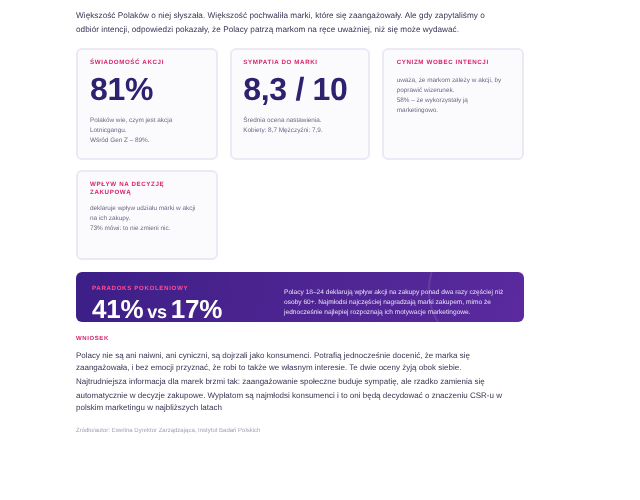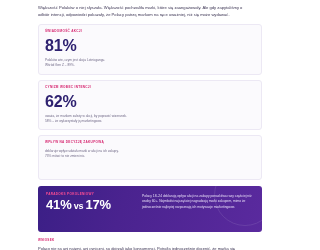--- a/index.html
+++ b/index.html
@@ -22,21 +22,21 @@
     line-height:1.62;
     color:#3a3352;
     letter-spacing:0.005em;
     text-align:left;
     margin:2px 0 6px 0;
     padding-right:12px;
   }
   
   .grid{
     display:grid;
-    grid-template-columns:1fr;
+    grid-template-columns:1fr 1fr 1fr;
     gap:5px 6px;
   }
   .card{
     background:#fbfafd;
     border:0.5px solid #ece8f4;
     border-radius:3px;
     padding:5px 6px 6px 6px;
     box-sizing:border-box;
     min-height:45px;
     position:relative;
@@ -62,21 +62,21 @@
     font-size:3.2px;
     line-height:1.55;
     color:#6f6886;
   }
   .card-sub .sub-line{display:block;}
   
   .band{
     margin-top:6px;
     background:linear-gradient(105deg,#3b1f86 0%,#4a238f 38%,#5a2a9e 100%);
     border-radius:3px;
-    padding:6px 8px 21px 8px;
+    padding:6px 8px 0 8px;
     display:flex;
     align-items:center;
     gap:4px;
     box-sizing:border-box;
     overflow:hidden;
     position:relative;
   }
   .band:after{
     content:"";
     position:absolute;
@@ -146,24 +146,31 @@
 
     <div class="card">
       <div class="card-label">ŚWIADOMOŚĆ AKCJI</div>
       <div class="card-value">81%</div>
       <div class="card-sub">
         <span class="sub-line">Polaków wie, czym jest akcja Lotnicgangu.</span>
         <span class="sub-line">Wśród Gen Z – 89%.</span>
       </div>
     </div>
 
+    <div class="card">
+      <div class="card-label">SYMPATIA DO MARKI</div>
+      <div class="card-value">8,3 / 10</div>
+      <div class="card-sub">
+        <span class="sub-line">Średnia ocena nastawienia.</span>
+        <span class="sub-line">Kobiety: 8,7  Mężczyźni: 7,9.</span>
+      </div>
+    </div>
 
     <div class="card">
       <div class="card-label">CYNIZM WOBEC INTENCJI</div>
-      <div class="card-value">62%</div>
       <div class="card-sub">
         <span class="sub-line">uważa, że markom zależy w akcji, by poprawić wizerunek.</span>
         <span class="sub-line">58% – że wykorzystały ją marketingowo.</span>
       </div>
     </div>
 
     <div class="card">
       <div class="card-label">WPŁYW NA DECYZJĘ ZAKUPOWĄ</div>
       <div class="card-sub">
         <span class="sub-line">deklaruje wpływ udziału marki w akcji na ich zakupy.</span>

